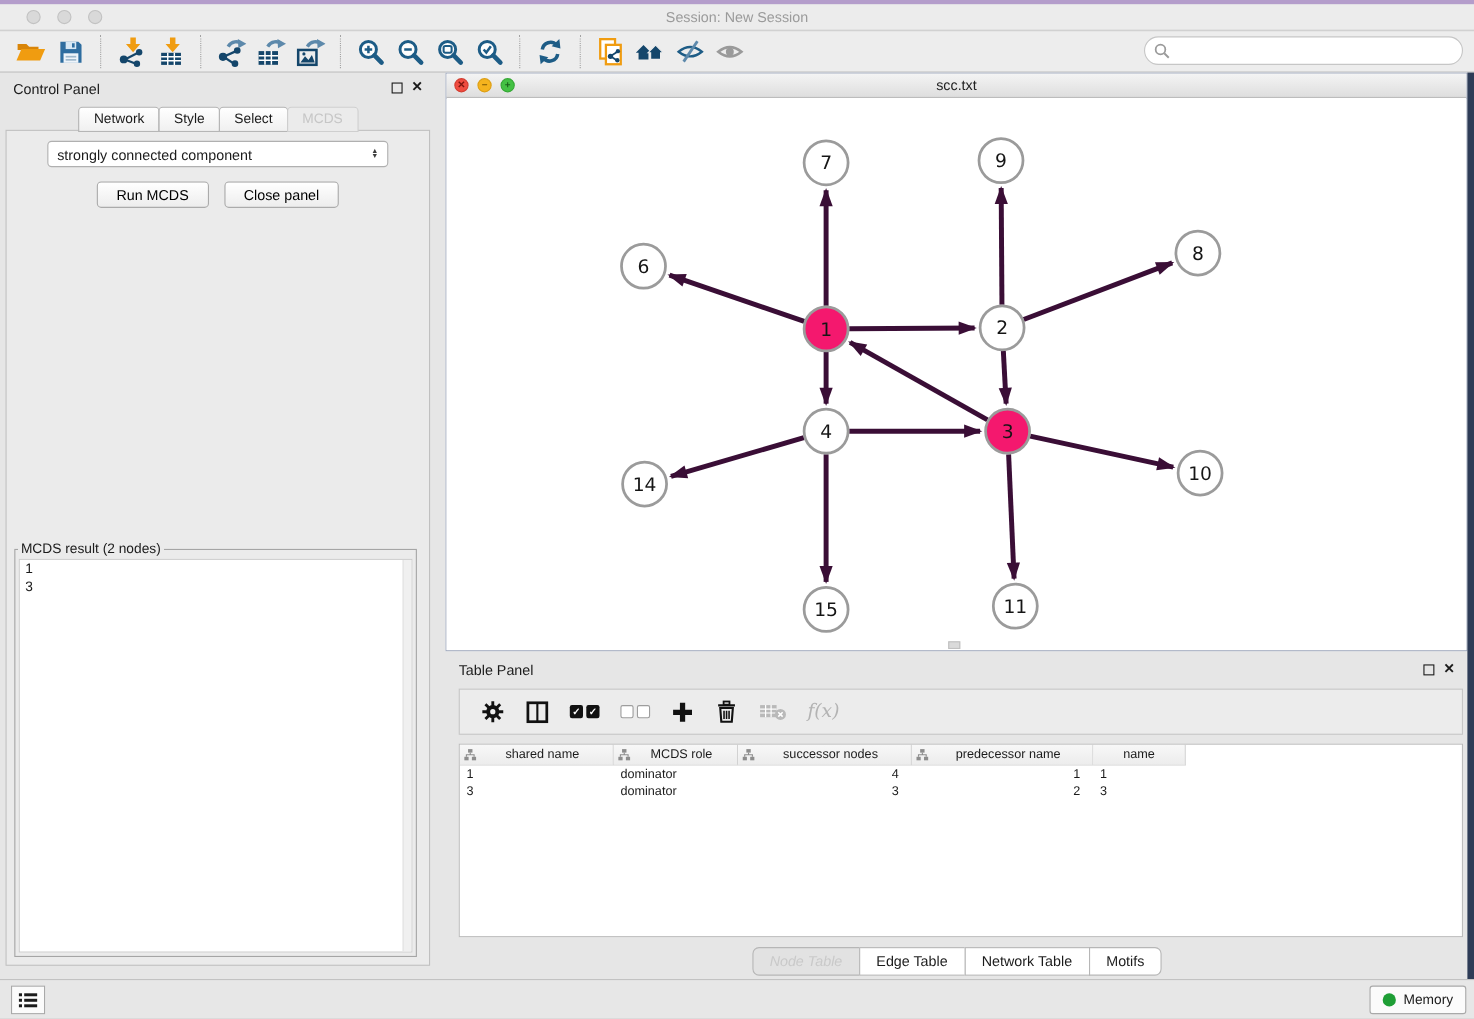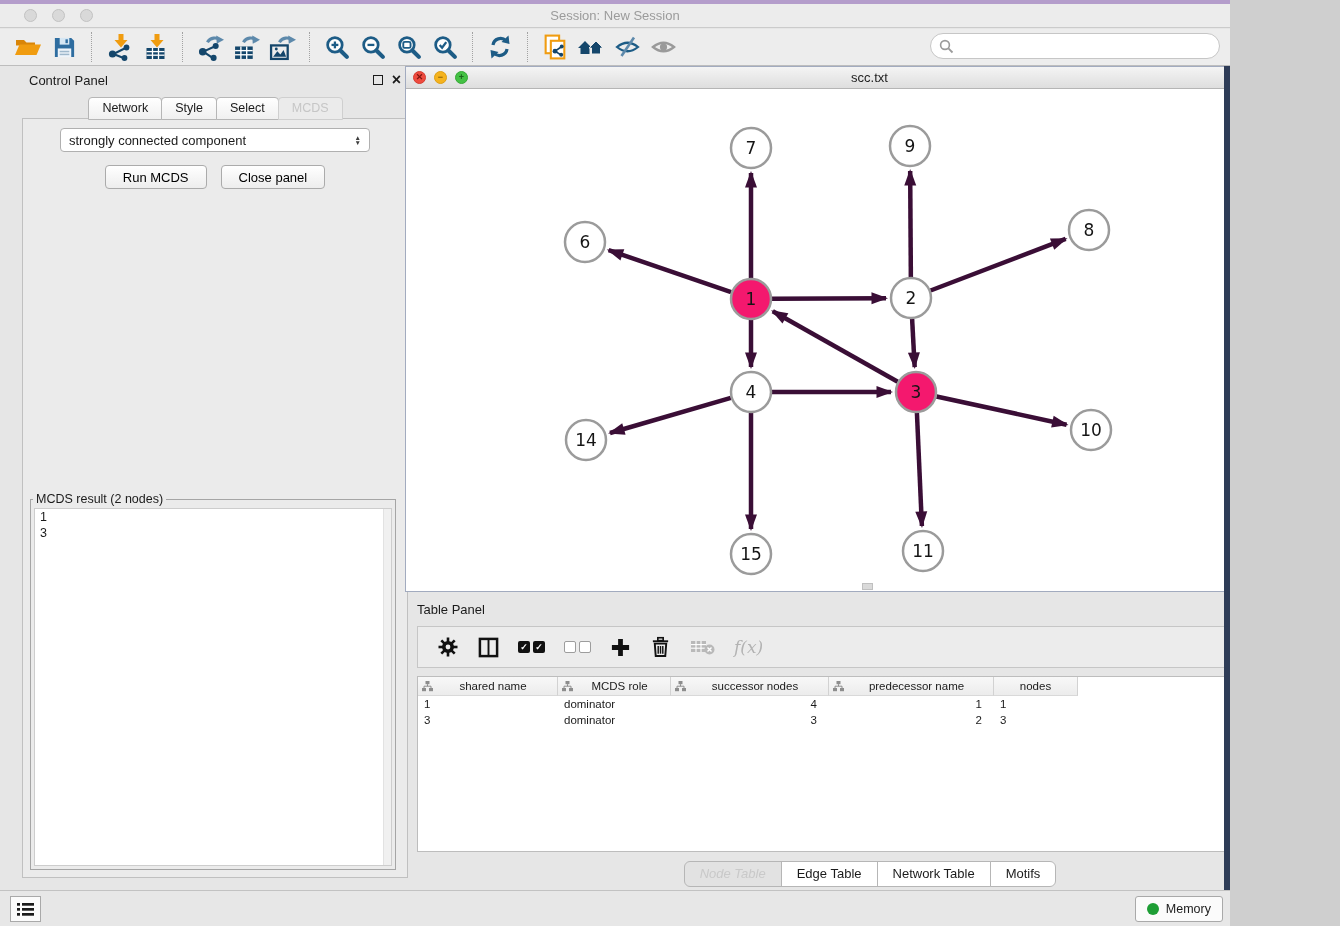--- a/index.html
+++ b/index.html
@@ -1,34 +1,34 @@
 <!DOCTYPE html>
 <html><head>
 <meta charset="utf-8">
 <style>
   * { box-sizing: border-box; }
   html,body { margin:0; padding:0; background:#cfcfcf; }
   .screen {
-    position:relative; width:1230px; height:926px; overflow:hidden;
+    position:relative; width:1340px; height:926px; overflow:hidden;
     background:#e6e6e6; font-family:"Liberation Sans", sans-serif; color:#1b1b1b;
     -webkit-font-smoothing:antialiased;
   }
   
   .top-strip { position:absolute; left:0; top:0; width:100%; height:4px; background:#b49dcb; }
   .titlebar { position:absolute; left:0; top:4px; width:100%; height:24px; background:#ececec; border-bottom:1px solid #cbcbcb; }
   .traffic-dot { position:absolute; top:5px; width:13px; height:13px; border-radius:50%; background:#d9d9d9; border:1px solid #c2c2c2; }
   .titlebar-title { position:absolute; left:0; right:0; top:4px; text-align:center; font-size:13px; color:#9b9b9b; }
   
   .toolbar { position:absolute; left:0; top:29px; width:100%; height:37px; background:#ededed; border-bottom:1px solid #bdbdbd; display:flex; align-items:center; padding-left:10px; }
   .tb-icon { width:36px; height:32px; display:flex; align-items:center; justify-content:center; }
   .tb-sep { width:1px; height:30px; border-left:1px dotted #a2a2a2; margin:0 9px; }
   .search-wrap { position:absolute; right:10px; top:4px; width:290px; height:26px; background:#fff; border:1px solid #c6c6c6; border-radius:13px; display:flex; align-items:center; padding-left:8px; }
   .search-input { border:none; outline:none; flex:1; font-size:13px; background:transparent; margin-left:5px; font-family:"Liberation Sans",sans-serif; }
   
-  .control-panel { position:absolute; left:17px; top:66px; width:396px; height:818px; }
+  .control-panel { position:absolute; left:0; top:66px; width:396px; height:818px; }
   .cp-header { height:28px; display:flex; align-items:center; padding:0 12px; font-size:13px; }
   .win-btns { margin-left:auto; display:flex; align-items:center; gap:9px; }
   .float-btn { width:10px; height:10px; border:1.6px solid #1b1b1b; display:inline-block; }
   .close-btn { font-size:16px; font-weight:bold; line-height:10px; color:#1b1b1b; }
   .cp-tabs { position:absolute; left:0; right:0; top:31px; display:flex; justify-content:center; z-index:2; }
   .tab { background:linear-gradient(#ffffff,#f0f0f0); border:1px solid #b6b6b6; padding:3px 13px 4px; font-size:12.5px; margin-right:-1px; border-radius:4px 4px 0 0; cursor:default; }
   .tab.active { background:#ebebeb; color:#c6c6c6; border-color:#cfcfcf; }
   .cp-content { position:absolute; left:5px; right:5px; top:52px; bottom:6px; background:#ebebeb; border:1px solid #c0c0c0; }
   .opt-label { text-align:center; margin-top:19px; font-size:13px; }
   .dropdown { margin:9px auto 0; width:310px; height:24px; background:#fff; border:1px solid #b0b0b0; border-radius:4px; display:flex; align-items:center; padding:0 8px; font-size:13px; }
@@ -450,21 +450,21 @@
               <g fill="#8d8d8d">
                 <rect x="3.5" y="0" width="4" height="3.2"></rect>
                 <rect x="0" y="7" width="4" height="3.2"></rect>
                 <rect x="7" y="7" width="4" height="3.2"></rect>
               </g>
               <path d="M5.5 3.2 v2 M2 7 v-1.8 h7 V7" stroke="#8d8d8d" stroke-width="1" fill="none"></path>
             </svg>
             <span class="hlabel">predecessor name</span>
           </div>
           <div class="th" style="width: 84px;">
-            <span class="hlabel">nodes</span>
+            <span class="hlabel">name</span>
           </div>
         </div>
       <div id="tbl-body">
           <div class="tbl-row">
             <div class="td" style="width: 140px;">1</div>
             <div class="td" style="width: 113px;">dominator</div>
             <div class="td num" style="width: 158px;">4</div>
             <div class="td num" style="width: 165px;">1</div>
             <div class="td" style="width: 84px;">1</div>
           </div>

